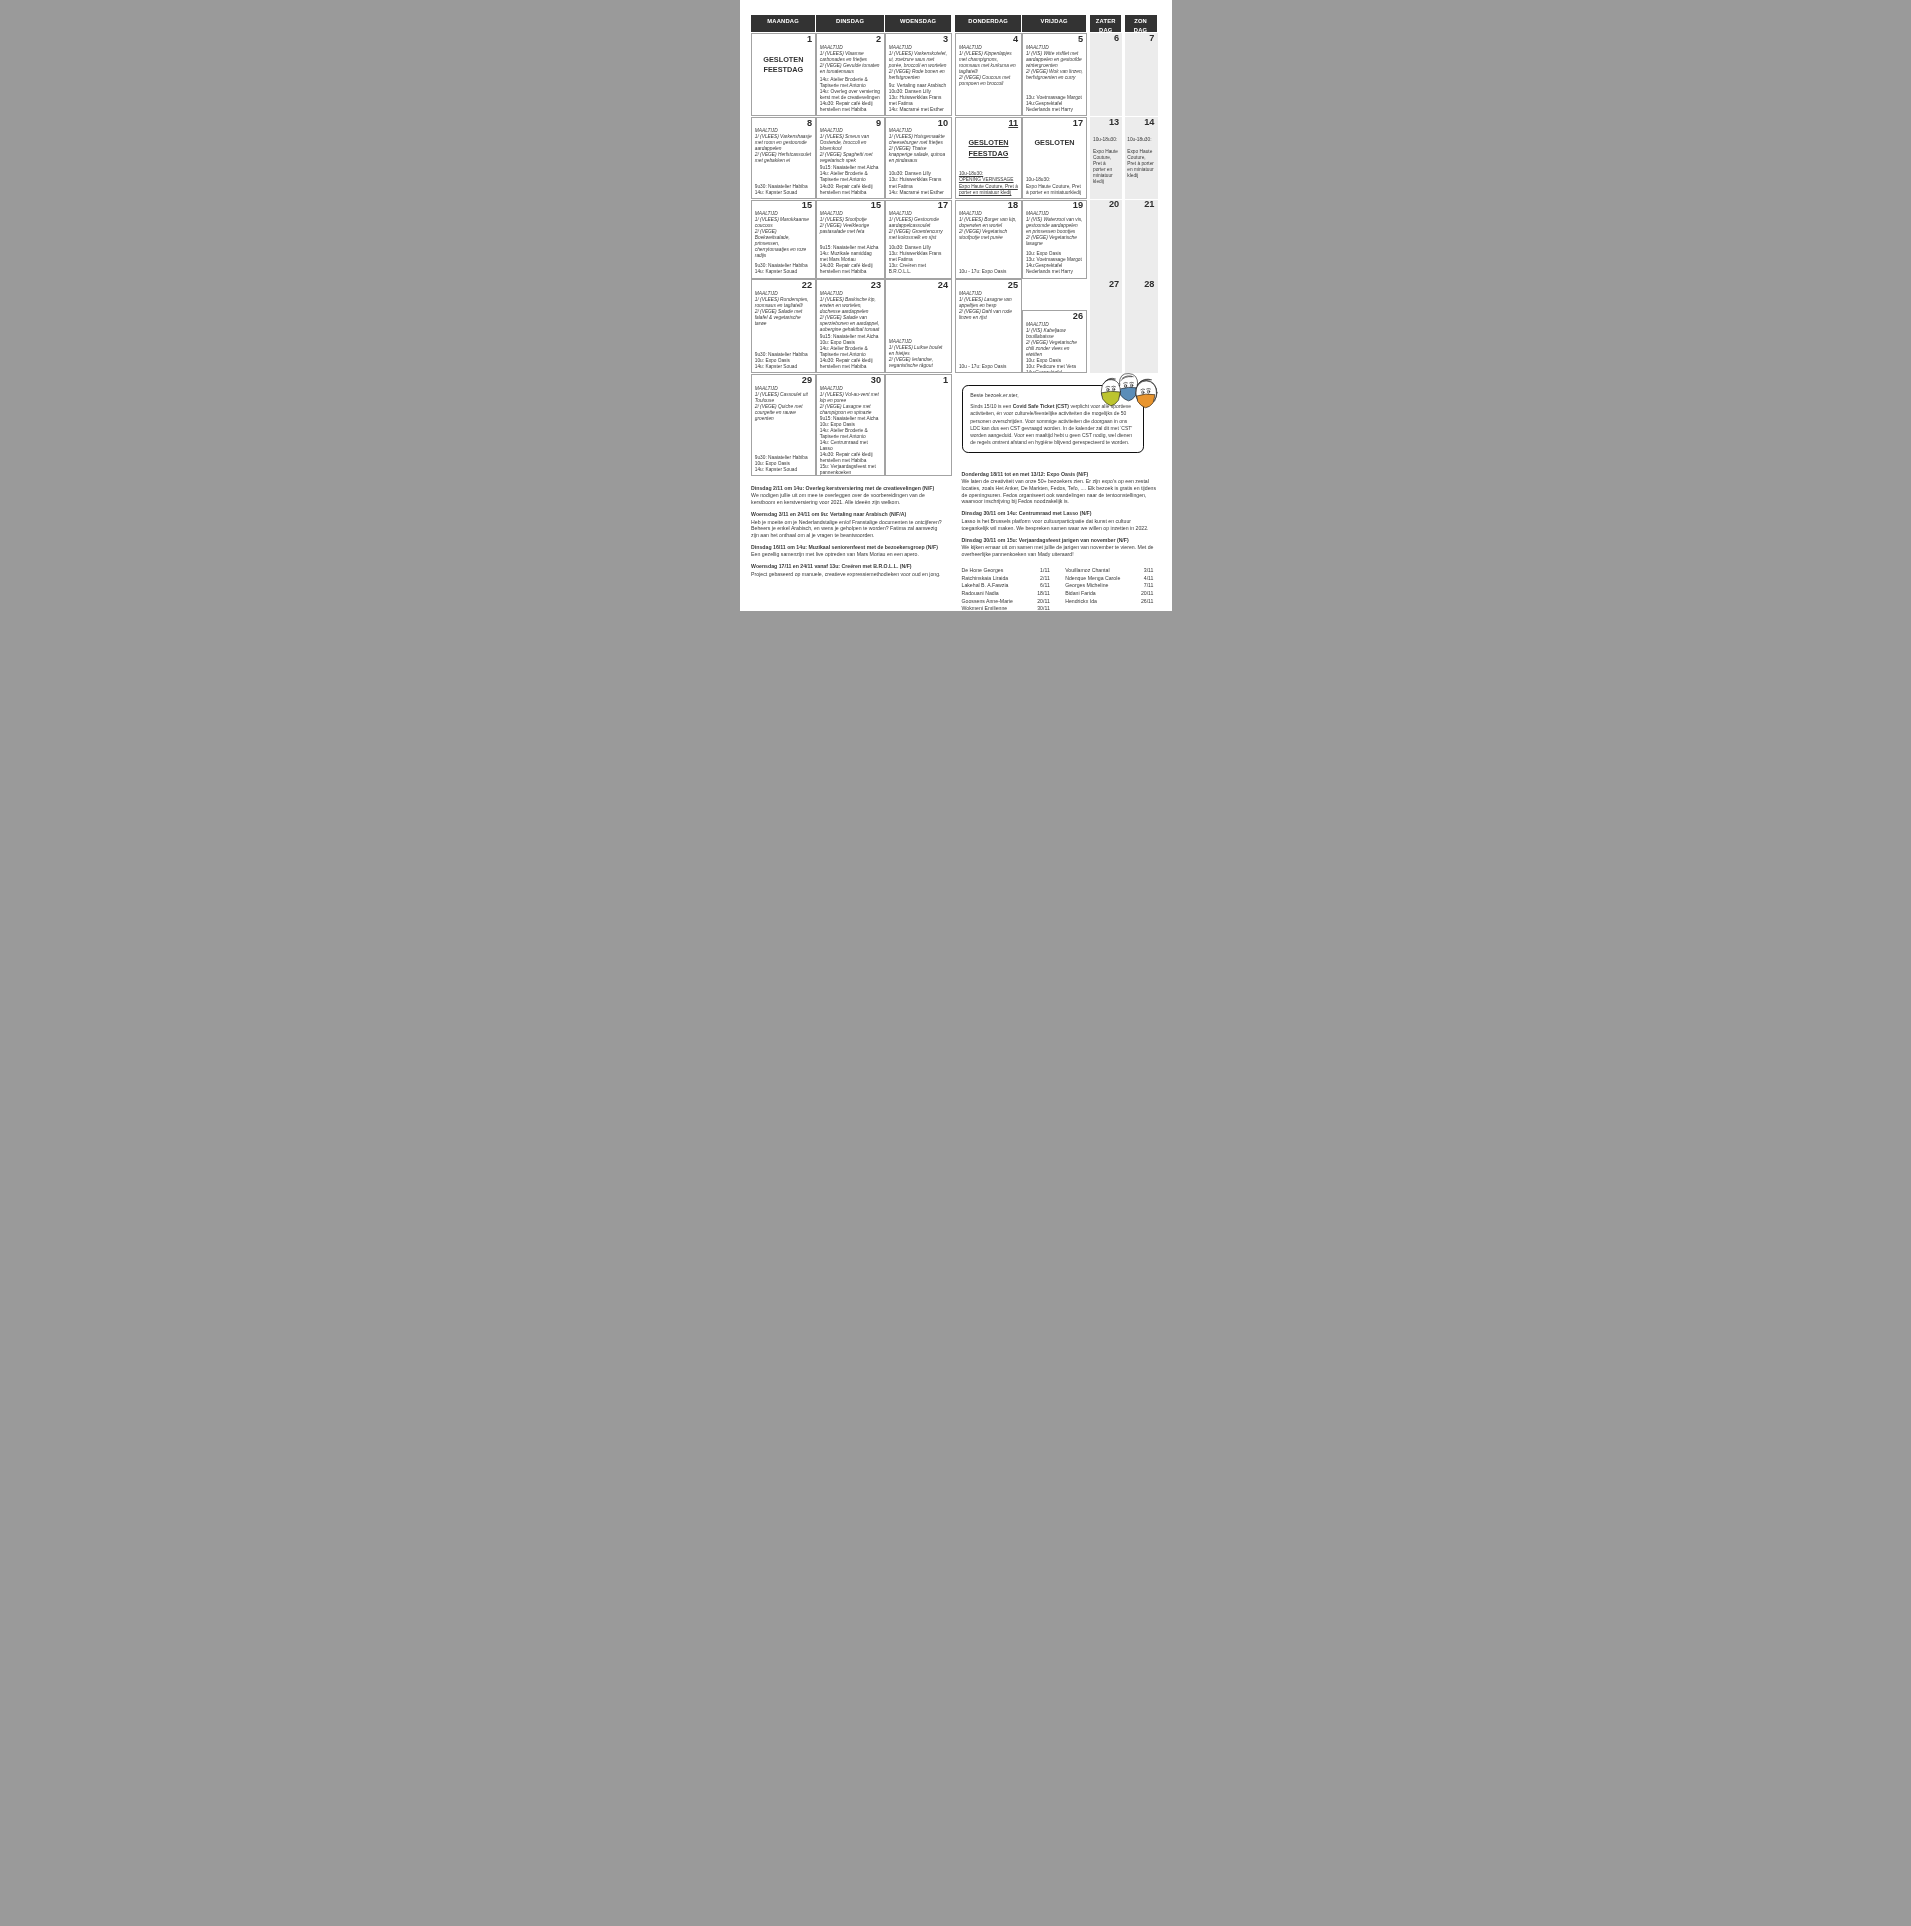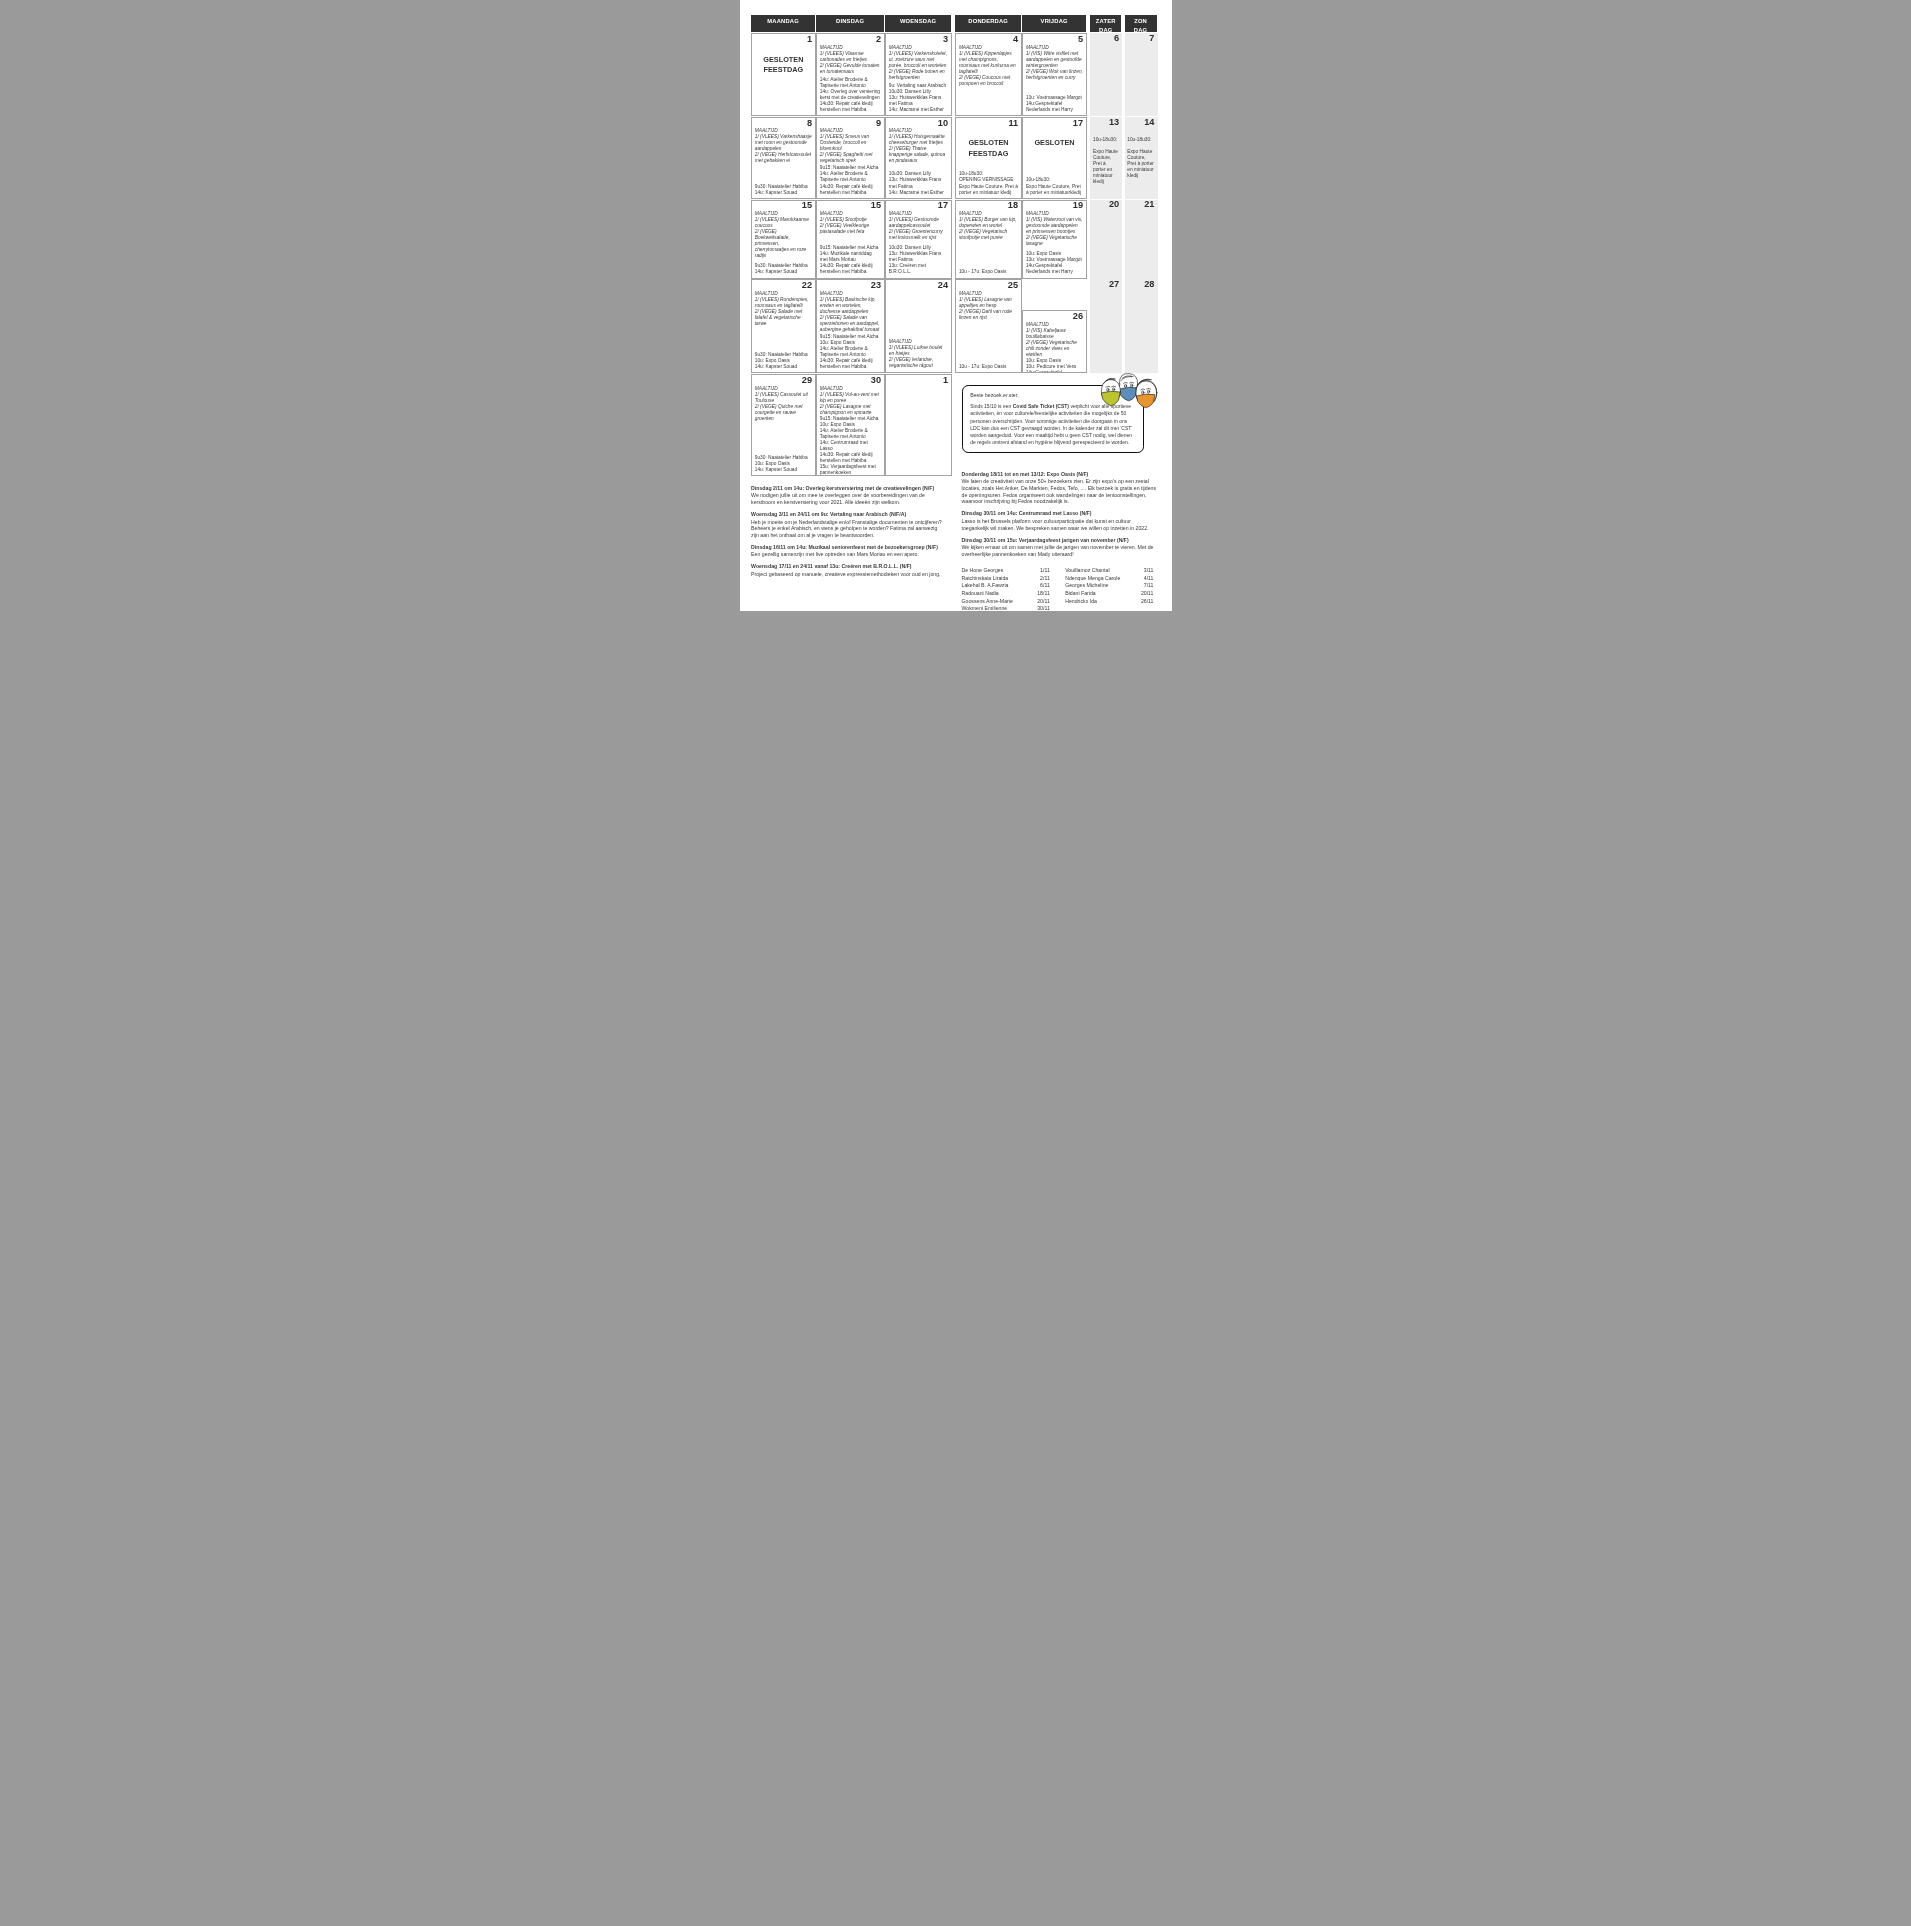--- a/index.html
+++ b/index.html
@@ -139,21 +139,21 @@
           <div>MAALTIJD</div>
           <div>1/ (VLEES) Huisgemaakte cheeseburger met frietjes</div>
           <div>2/  (VEGE) Thaise knapperige salade, quinoa en pindasaus</div>
         </div>
         <div class="act bottom">
           <div>10u30: Dansen Lilly</div>
           <div>13u: Huiswerkklas Frans met Fatima</div>
           <div>14u: Macramé met Esther</div>
         </div>
       </div>
-      <div class="cell" style="grid-area: 3 / 5;">
+      <div class="cell" style="grid-area: 3 / 5; text-decoration: underline;">
         <div class="num">11</div>
         <div class="closed">GESLOTEN
 FEESTDAG</div>
         <div class="act bottom">
           <div>10u-18u30:</div>
           <div>OPENING VERNISSAGE Expo Haute Couture,  Pret à porter en miniatuur kledij</div>
         </div>
       </div>
       <div class="cell" style="grid-area: 3 / 6;">
         <div class="num">17</div>

